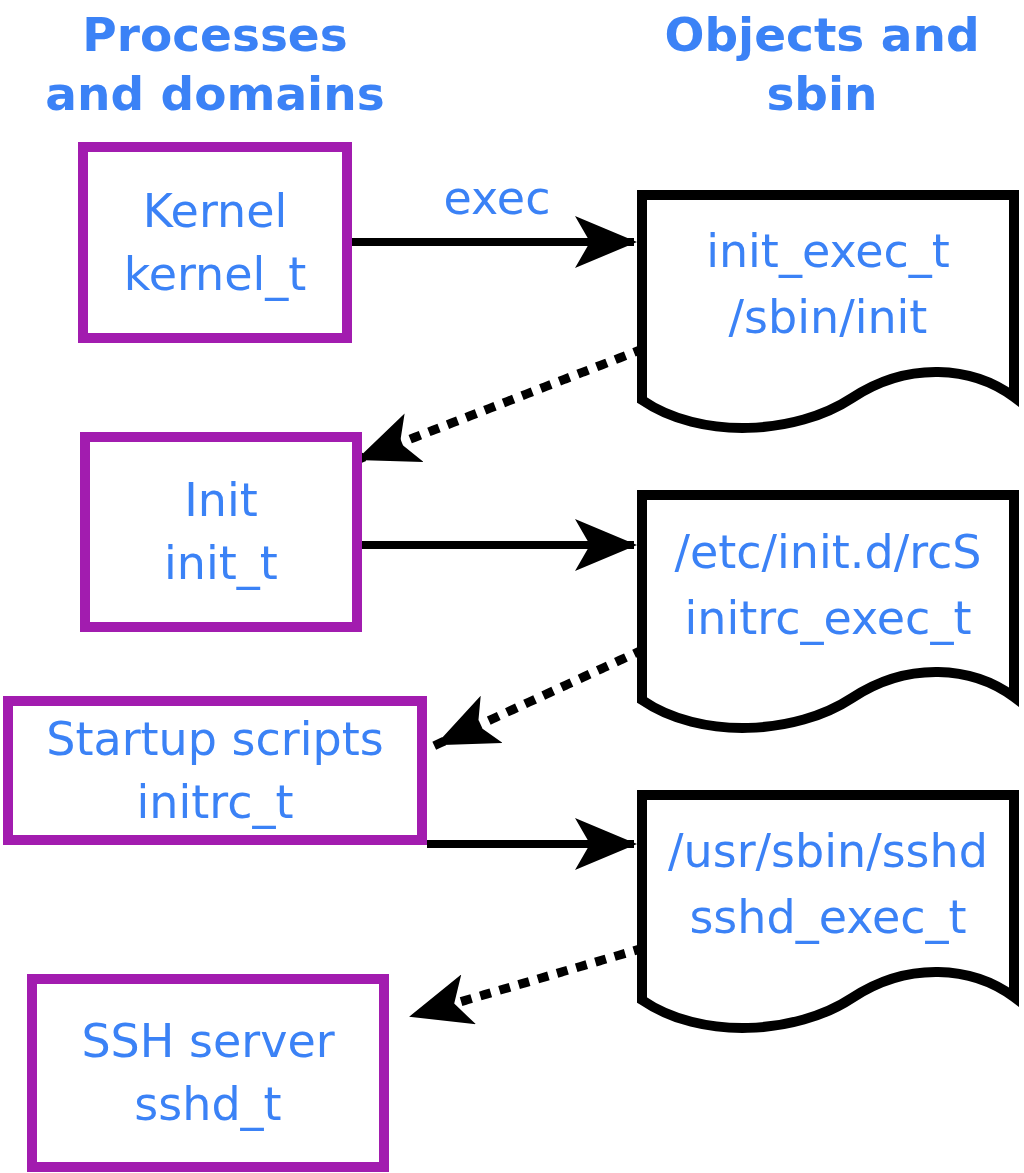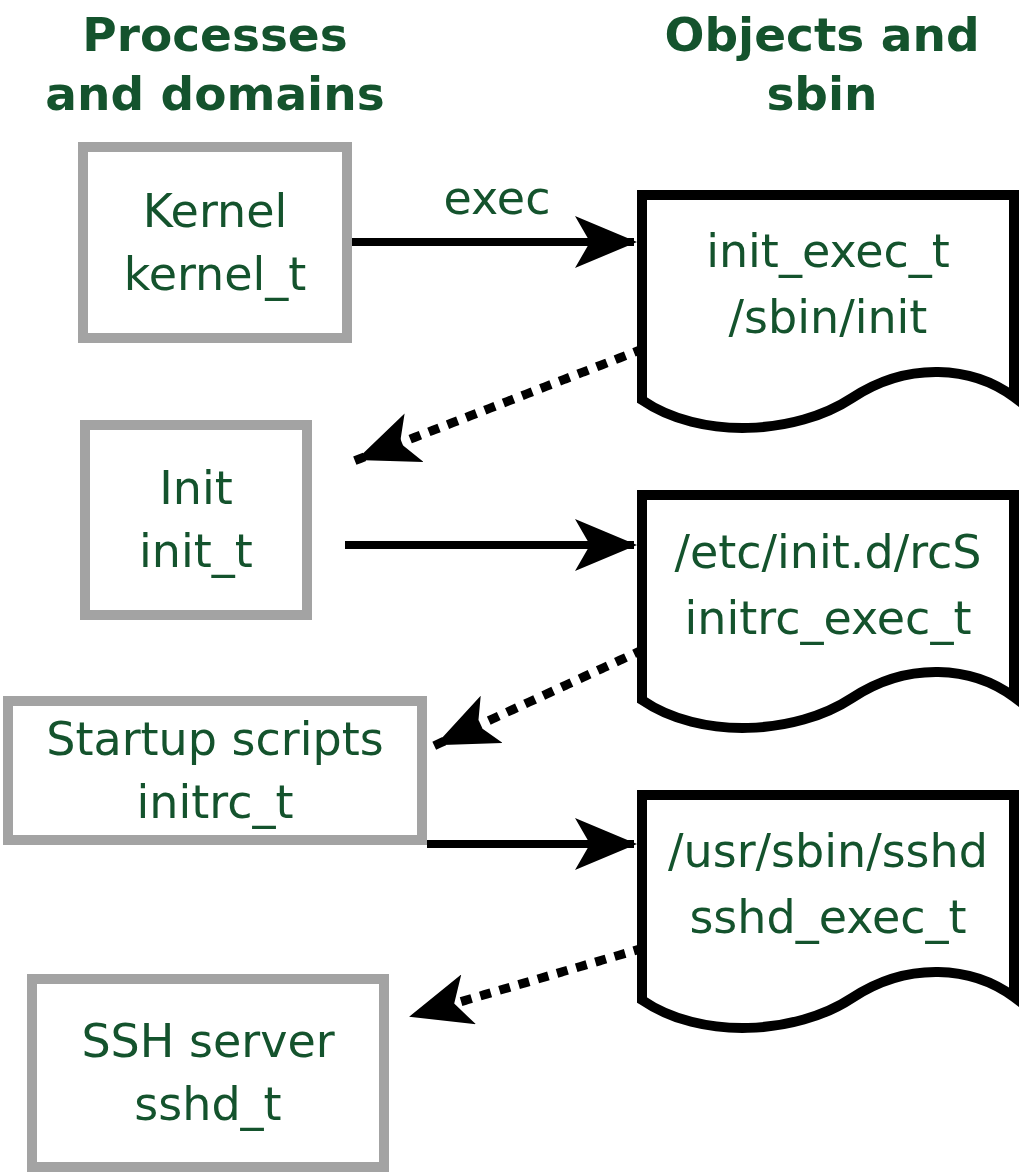--- a/index.html
+++ b/index.html
@@ -1,23 +1,23 @@
 <!DOCTYPE html>
 <html><head>
 <meta charset="utf-8">
 <style>
   html,body{margin:0;padding:0;background:#ffffff;}
   .canvas{
     position:relative;width:1024px;height:1173px;background:#ffffff;
-    font-family:"DejaVu Sans","Liberation Sans",sans-serif;color:#14532d;overflow:hidden;
+    font-family:"DejaVu Sans","Liberation Sans",sans-serif;color:#3b82f6;overflow:hidden;
   }
   .layer{position:absolute;left:0;top:0;}
   .hdr{position:absolute;text-align:center;font-weight:bold;font-size:47px;line-height:59px;white-space:nowrap;}
   .pbox{
-    position:absolute;border:10px solid #a3a3a3;background:#fff;box-sizing:border-box;
+    position:absolute;border:10px solid #a21caf;background:#fff;box-sizing:border-box;
     display:flex;flex-direction:column;justify-content:center;align-items:center;
     font-size:46px;line-height:63px;text-align:center;white-space:nowrap;
   }
   .dtext{position:absolute;text-align:center;font-size:46px;line-height:66px;white-space:nowrap;}
   .exec-label{position:absolute;left:397px;top:173px;width:200px;text-align:center;font-size:46px;line-height:50px;}
 </style>
 </head>
 <body>
 
 <div class="canvas">
@@ -48,21 +48,21 @@
   </div>
   <div class="hdr" style="left:620px;top:5px;width:404px">
     <div>Objects and</div>
     <div>sbin</div>
   </div>
 
   <div class="pbox" style="left:78px;top:142px;width:274px;height:201px">
     <div>Kernel</div>
     <div>kernel_t</div>
   </div>
-  <div class="pbox" style="left:80px;top:420px;width:232px;height:200px">
+  <div class="pbox" style="left:80px;top:432px;width:282px;height:200px">
     <div>Init</div>
     <div>init_t</div>
   </div>
   <div class="pbox" style="left:3px;top:696px;width:424px;height:149px">
     <div>Startup scripts</div>
     <div>initrc_t</div>
   </div>
   <div class="pbox" style="left:27px;top:974px;width:362px;height:198px">
     <div>SSH server</div>
     <div>sshd_t</div>

